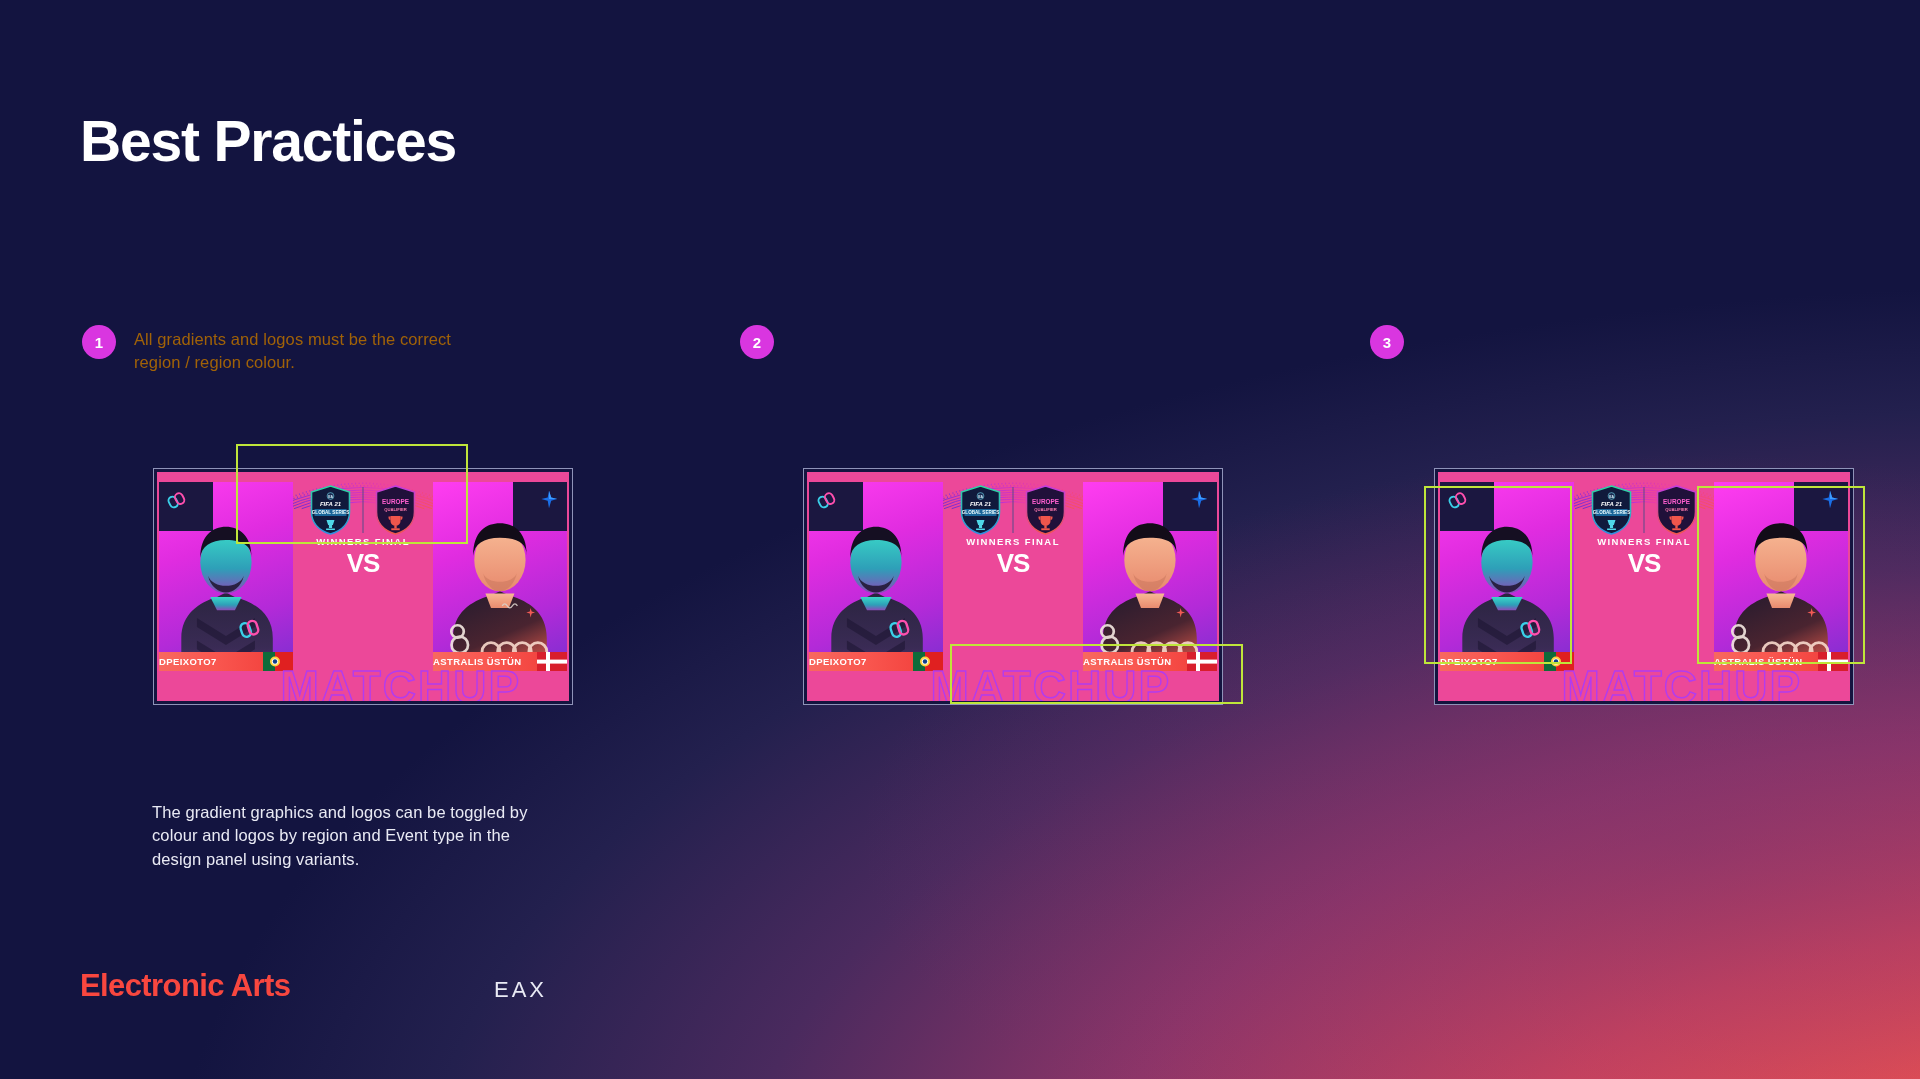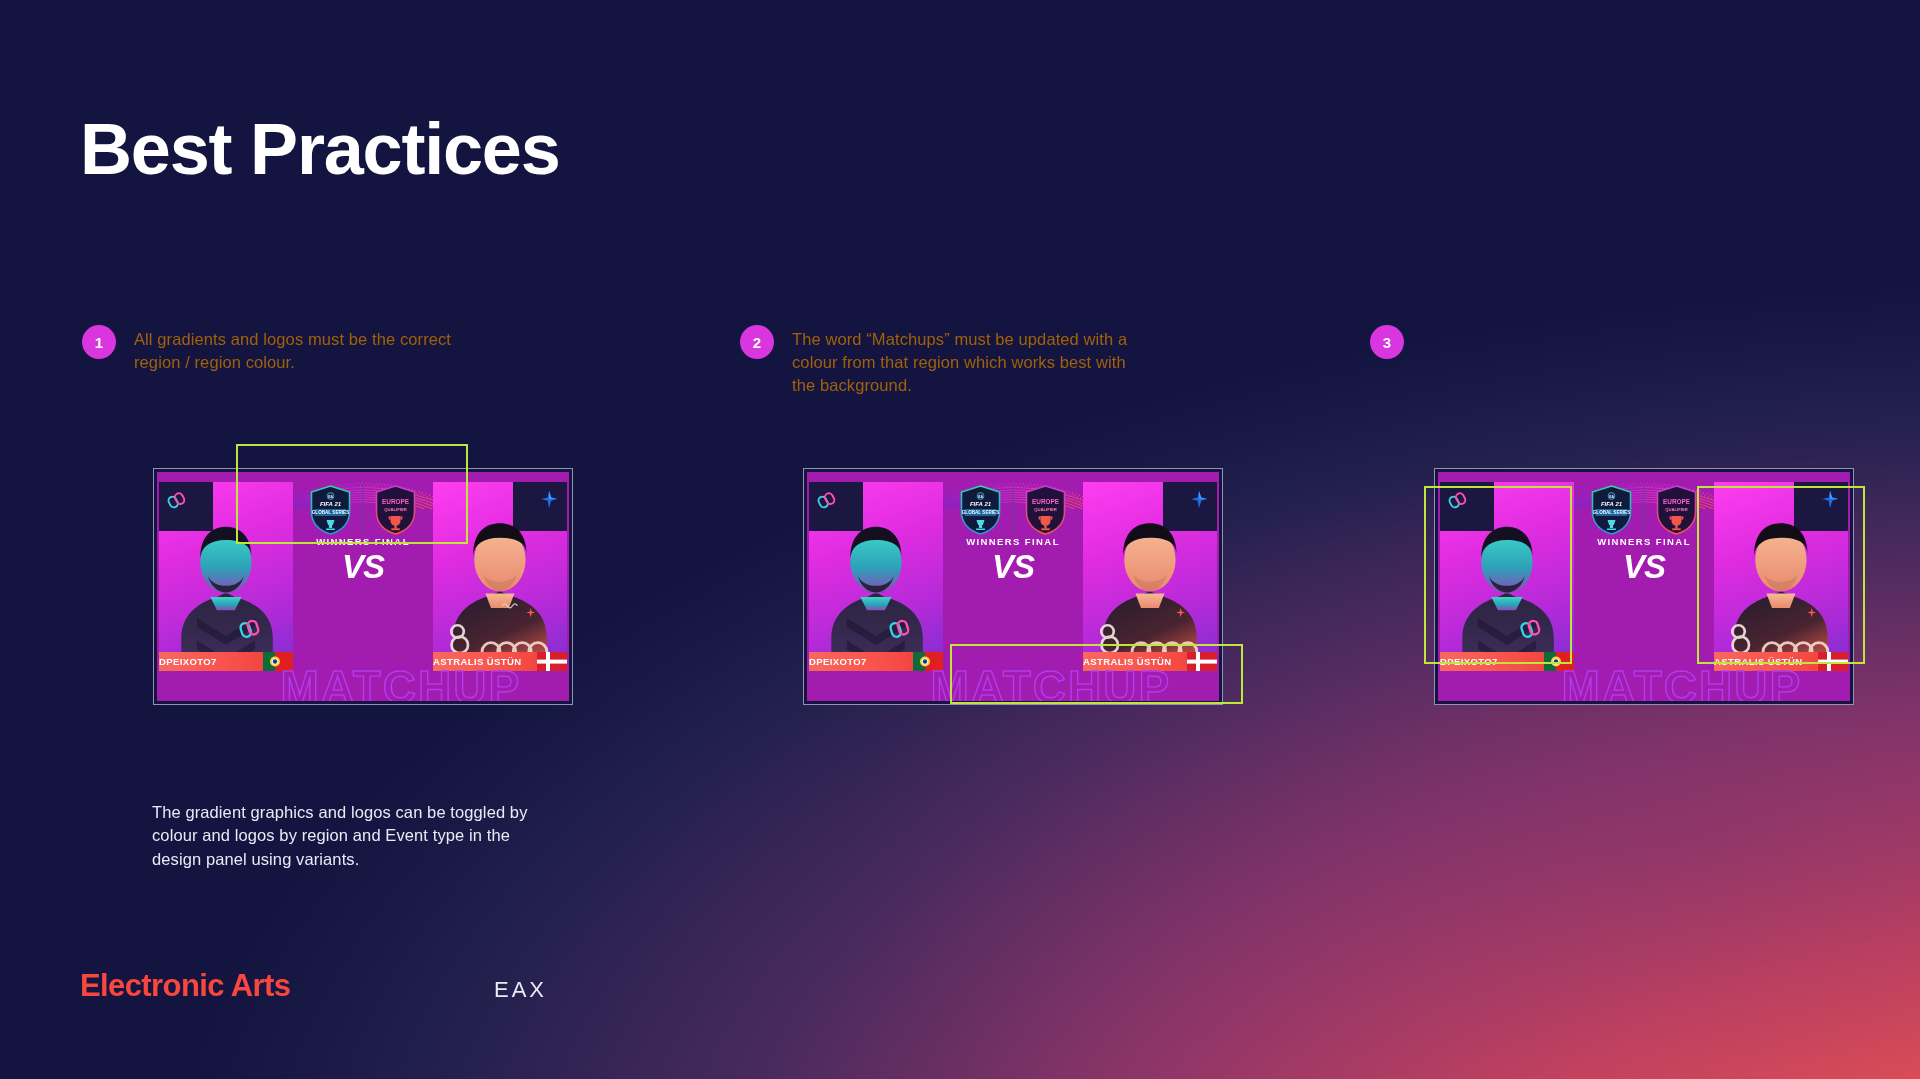--- a/index.html
+++ b/index.html
@@ -21,21 +21,21 @@
   }
   #bg-glow2 {
     position:absolute; inset:0;
     background:
       radial-gradient(60% 50% at 88% 78%, rgba(120,50,110,.45) 0%, rgba(19,20,64,0) 72%);
   }
 
   
   #page-title {
     position:absolute; left:80px; top:108px;
-    font-size:72px; font-weight:bold; color:#ffffff;
+    font-size:57px; font-weight:bold; color:#ffffff;
     letter-spacing:-1.2px;
   }
 
   
   .note { position:absolute; display:flex; align-items:flex-start; gap:18px; }
   .note-num {
     width:34px; height:34px; flex:0 0 34px; border-radius:50%;
     background:#d936e0;
     display:flex; align-items:center; justify-content:center;
     color:#ffffff; font-size:15px; font-weight:bold;
@@ -72,21 +72,21 @@
   }
 
   
   .card-wrap { position:absolute; }
   .card {
     position:relative; width:100%; height:100%;
     border:1px solid #8f93b8;
     background:#14143f;
     overflow:hidden;
   }
-  .card-inner { position:absolute; inset:3px; overflow:hidden; background:#a21caf; }
+  .card-inner { position:absolute; inset:3px; overflow:hidden; background:#ec4899; }
 
   
   .arc {
     position:absolute; left:50%; top:-2px; transform:translateX(-50%);
     width:62%; height:40px; pointer-events:none;
   }
 
   
   .badges {
     position:absolute; left:50%; transform:translateX(-50%);
@@ -97,22 +97,22 @@
   
   .center-col {
     position:absolute; left:50%; transform:translateX(-50%);
     top:64px; width:44%; text-align:center;
   }
   .winners-final {
     color:#ffffff; font-weight:bold; font-size:9.5px;
     letter-spacing:1.4px; margin-bottom:3px;
   }
   .vs {
-    color:#ffffff; font-weight:bold; font-style:italic;
-    font-size:33px; letter-spacing:-1px; line-height:1;
+    color:#ffffff; font-weight:bold; 
+    font-size:26px; letter-spacing:-1px; line-height:1;
   }
 
   
   .player {
     position:absolute; top:10px; bottom:30px; width:32.5%;
     overflow:hidden;
     background:linear-gradient(160deg,#ff3df0 0%,#e02ce0 35%,#b32ad8 70%,#7b2fd0 100%);
   }
   .player.left  { left:2px; }
   .player.right { right:2px; }
@@ -168,21 +168,20 @@
 
 <div id="page-title">Best Practices</div>
 
 <div class="note" id="note-1">
   <div class="note-num">1</div>
   <div class="note-text">All gradients and logos must be the correct region / region colour.</div>
 </div>
 
 <div class="note" id="note-2">
   <div class="note-num">2</div>
-  <div class="note-text">The word “Matchups” must be updated with a colour from that region which works best with the background.</div>
 </div>
 
 <div class="note" id="note-3">
   <div class="note-num">3</div>
 </div>
 
 <div class="card-wrap" id="wrap-1" style="left:153px; top:468px; width:420px; height:237px;">
   <div class="card">
     <div class="card-inner">
 

